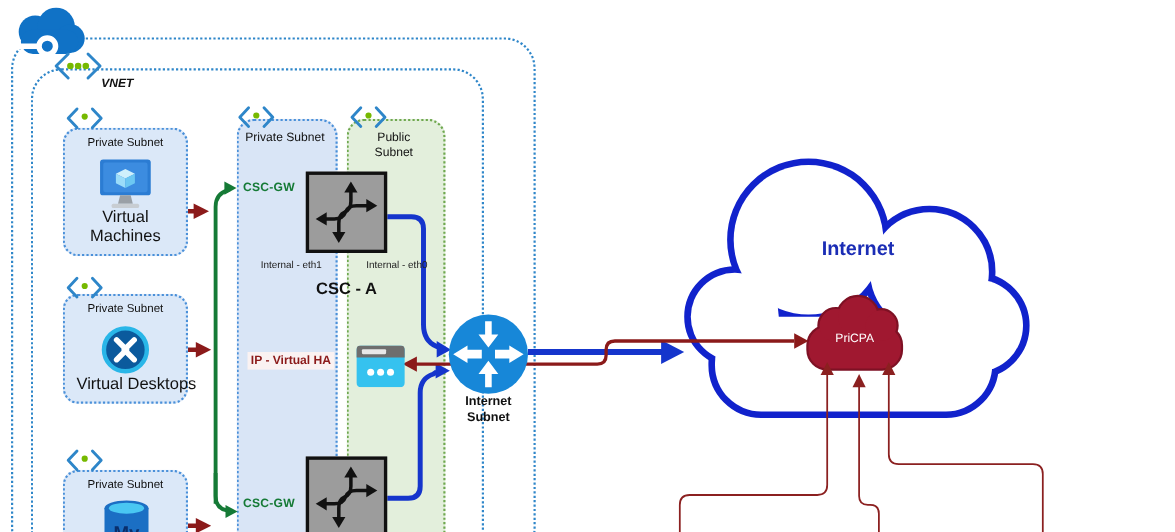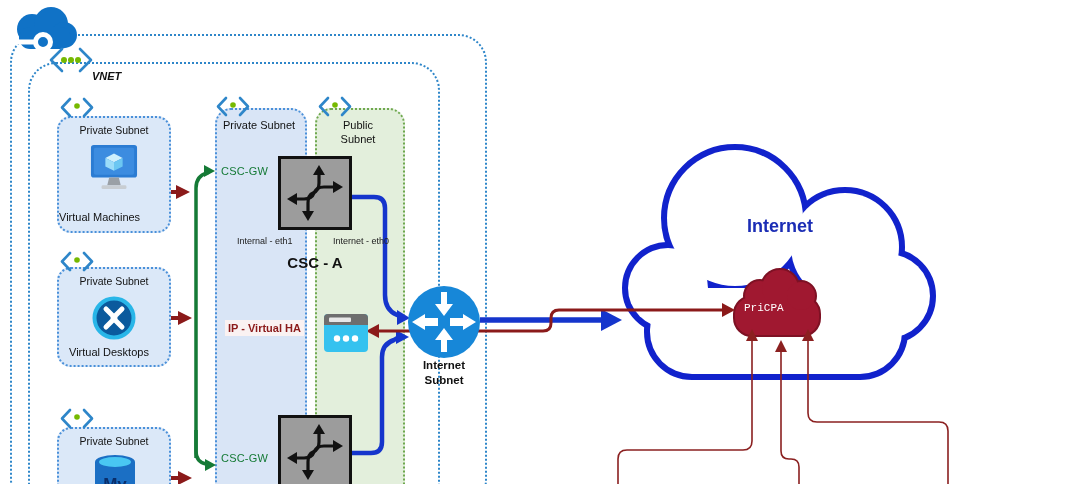--- a/index.html
+++ b/index.html
@@ -4,33 +4,33 @@
 <style>
   html,body{margin:0;padding:0;background:#fff;}
   #canvas{position:relative;width:1068px;height:484px;overflow:hidden;background:#fff;
           font-family:"Liberation Sans",sans-serif;}
   .abs{position:absolute;}
   
   .boundary{border:2px dotted #2E86C9;border-radius:28px;background:transparent;}
   
   .snbox{background:#DBE8F8;border:2px dotted #4A90D9;border-radius:14px;}
   .sn-title{font-size:10.5px;color:#111;text-align:center;width:100%;}
-  .sn-device{font-size:11px;color:#111;width:100%;}
+  .sn-device{font-size:15px;color:#111;text-align:center;width:100%;}
   
   .col-private{background:#D9E5F6;border:2px dotted #4A90D9;border-radius:16px;}
   .col-public{background:#E3EFDC;border:2px dotted #6FA84F;border-radius:16px;}
   .col-title{font-size:11px;line-height:14px;color:#111;text-align:center;}
   .lbl-vnet{font-size:11px;font-weight:bold;color:#111;font-style:italic;}
-  .lbl-cscgw{font-size:11px;font-weight:normal;color:var(--green,#157A36);letter-spacing:.2px;}
+  .lbl-cscgw{font-size:11px;font-weight:bold;color:var(--green,#157A36);letter-spacing:.2px;}
   .lbl-eth{font-size:9px;color:#222;white-space:nowrap;padding-left:16px;}
   .lbl-csca{font-size:15px;font-weight:bold;color:#111;text-align:center;}
   .lbl-ipha{font-size:11px;font-weight:bold;color:var(--maroon,#8B1A1A);background:#FAF2F2;padding:2px 3px;white-space:nowrap;}
   .lbl-gw{font-size:11.5px;font-weight:bold;color:#111;text-align:center;line-height:15px;}
   .lbl-internet{font-size:18px;font-weight:bold;color:#1B2DB5;text-align:center;}
-  .lbl-pricpa{font-size:11px;color:#fff;font-family:Liberation Mono, monospace;}
+  .lbl-pricpa{font-size:11px;color:#fff;text-align:center;}
   
   .router{background:#9C9C9C;border:3px solid #111;box-sizing:border-box;}
   
   .z1{z-index:1}.z2{z-index:2}.z3{z-index:3}
   
   .ln-green{stroke:var(--green,#157A36);stroke-width:3.5;fill:none;}
   .fill-green{fill:var(--green,#157A36);}
   .ln-blue{stroke:var(--blue,#1535CC);stroke-width:4.5;fill:none;}
   .ln-blue-thick{stroke:var(--blue,#1535CC);stroke-width:5.5;fill:none;}
   .fill-blue{fill:var(--blue,#1535CC);}
@@ -254,21 +254,21 @@
       <polygon class="rt-head" points="27,62 21,52 33,52"></polygon>
       <path class="rt-ln" d="M14,40 H23 Q31,40 33,34 Q35,28 43,28 H54"></path>
       <polygon class="rt-head" points="6,40 16,34 16,46"></polygon>
       <polygon class="rt-head" points="62,28 52,22 52,34"></polygon>
     </svg>
   </div>
 
   <div class="abs z3 lbl-cscgw" style="left:221px;top:165px;">CSC-GW</div>
   <div class="abs z3 lbl-cscgw" style="left:221px;top:452px;">CSC-GW</div>
   <div class="abs z3 lbl-eth" style="left:221px;top:236px;">Internal - eth1</div>
-  <div class="abs z3 lbl-eth" style="left:317px;top:236px;">Internet - eth0</div>
+  <div class="abs z3 lbl-eth" style="left:317px;top:236px;">Internal - eth0</div>
   <div class="abs z3 lbl-csca" style="left:267px;top:254px;width:96px;">CSC - A</div>
   <div class="abs z3 lbl-ipha" style="left:225px;top:320px;">IP - Virtual HA</div>
 
   <svg class="abs z3" style="left:324px;top:314px;" width="44" height="38" viewBox="0 0 44 38">
     <rect x="0" y="0" width="44" height="38" rx="4" fill="#35C2EF"></rect>
     <path d="M0,11 V4 Q0,0 4,0 H40 Q44,0 44,4 V11 Z" fill="#6E6E6E"></path>
     <rect x="5" y="3.5" width="22" height="4.5" rx="1" fill="#E8E8E8"></rect>
     <circle cx="13" cy="24.5" r="3.2" fill="#fff"></circle>
     <circle cx="22" cy="24.5" r="3.2" fill="#fff"></circle>
     <circle cx="31" cy="24.5" r="3.2" fill="#fff"></circle>

